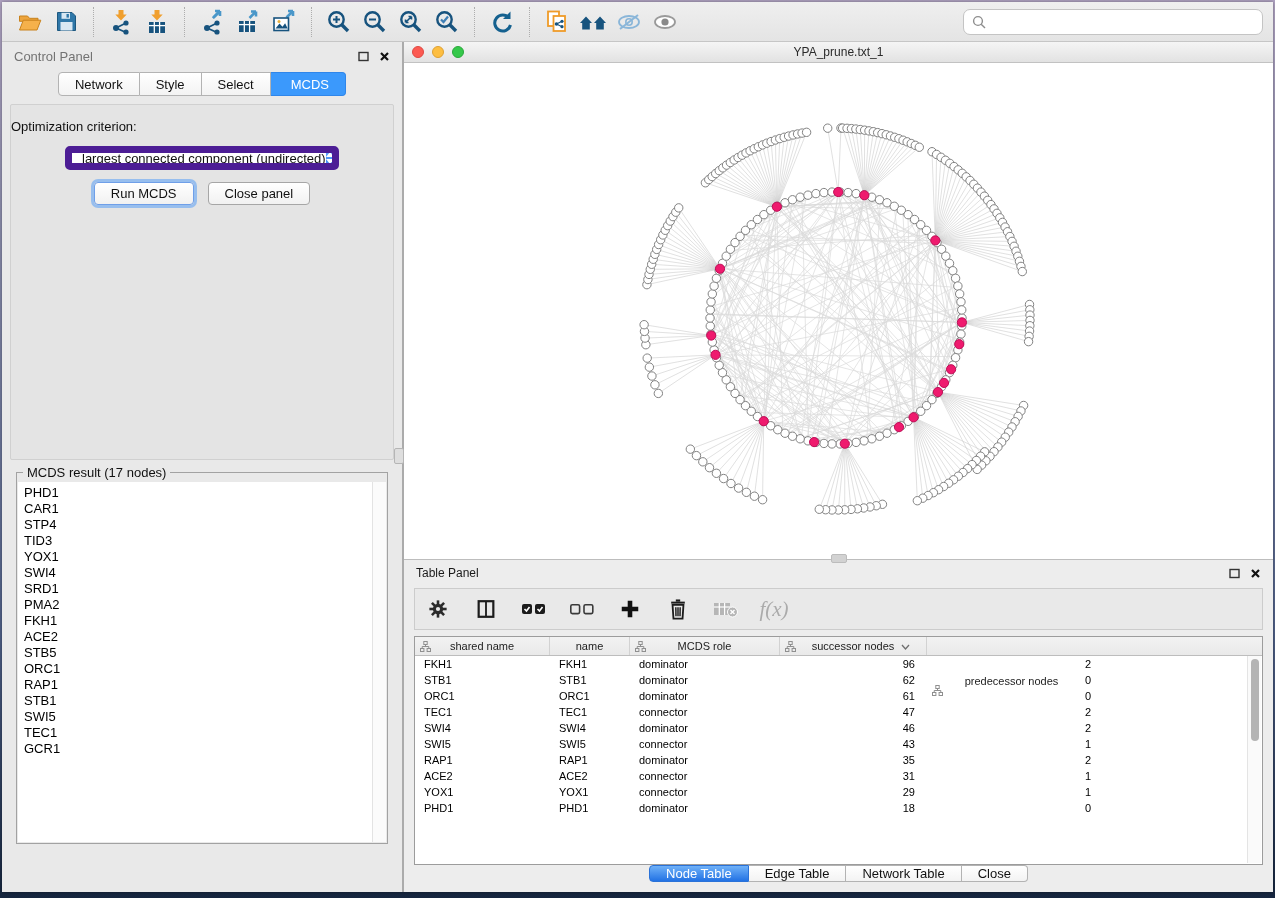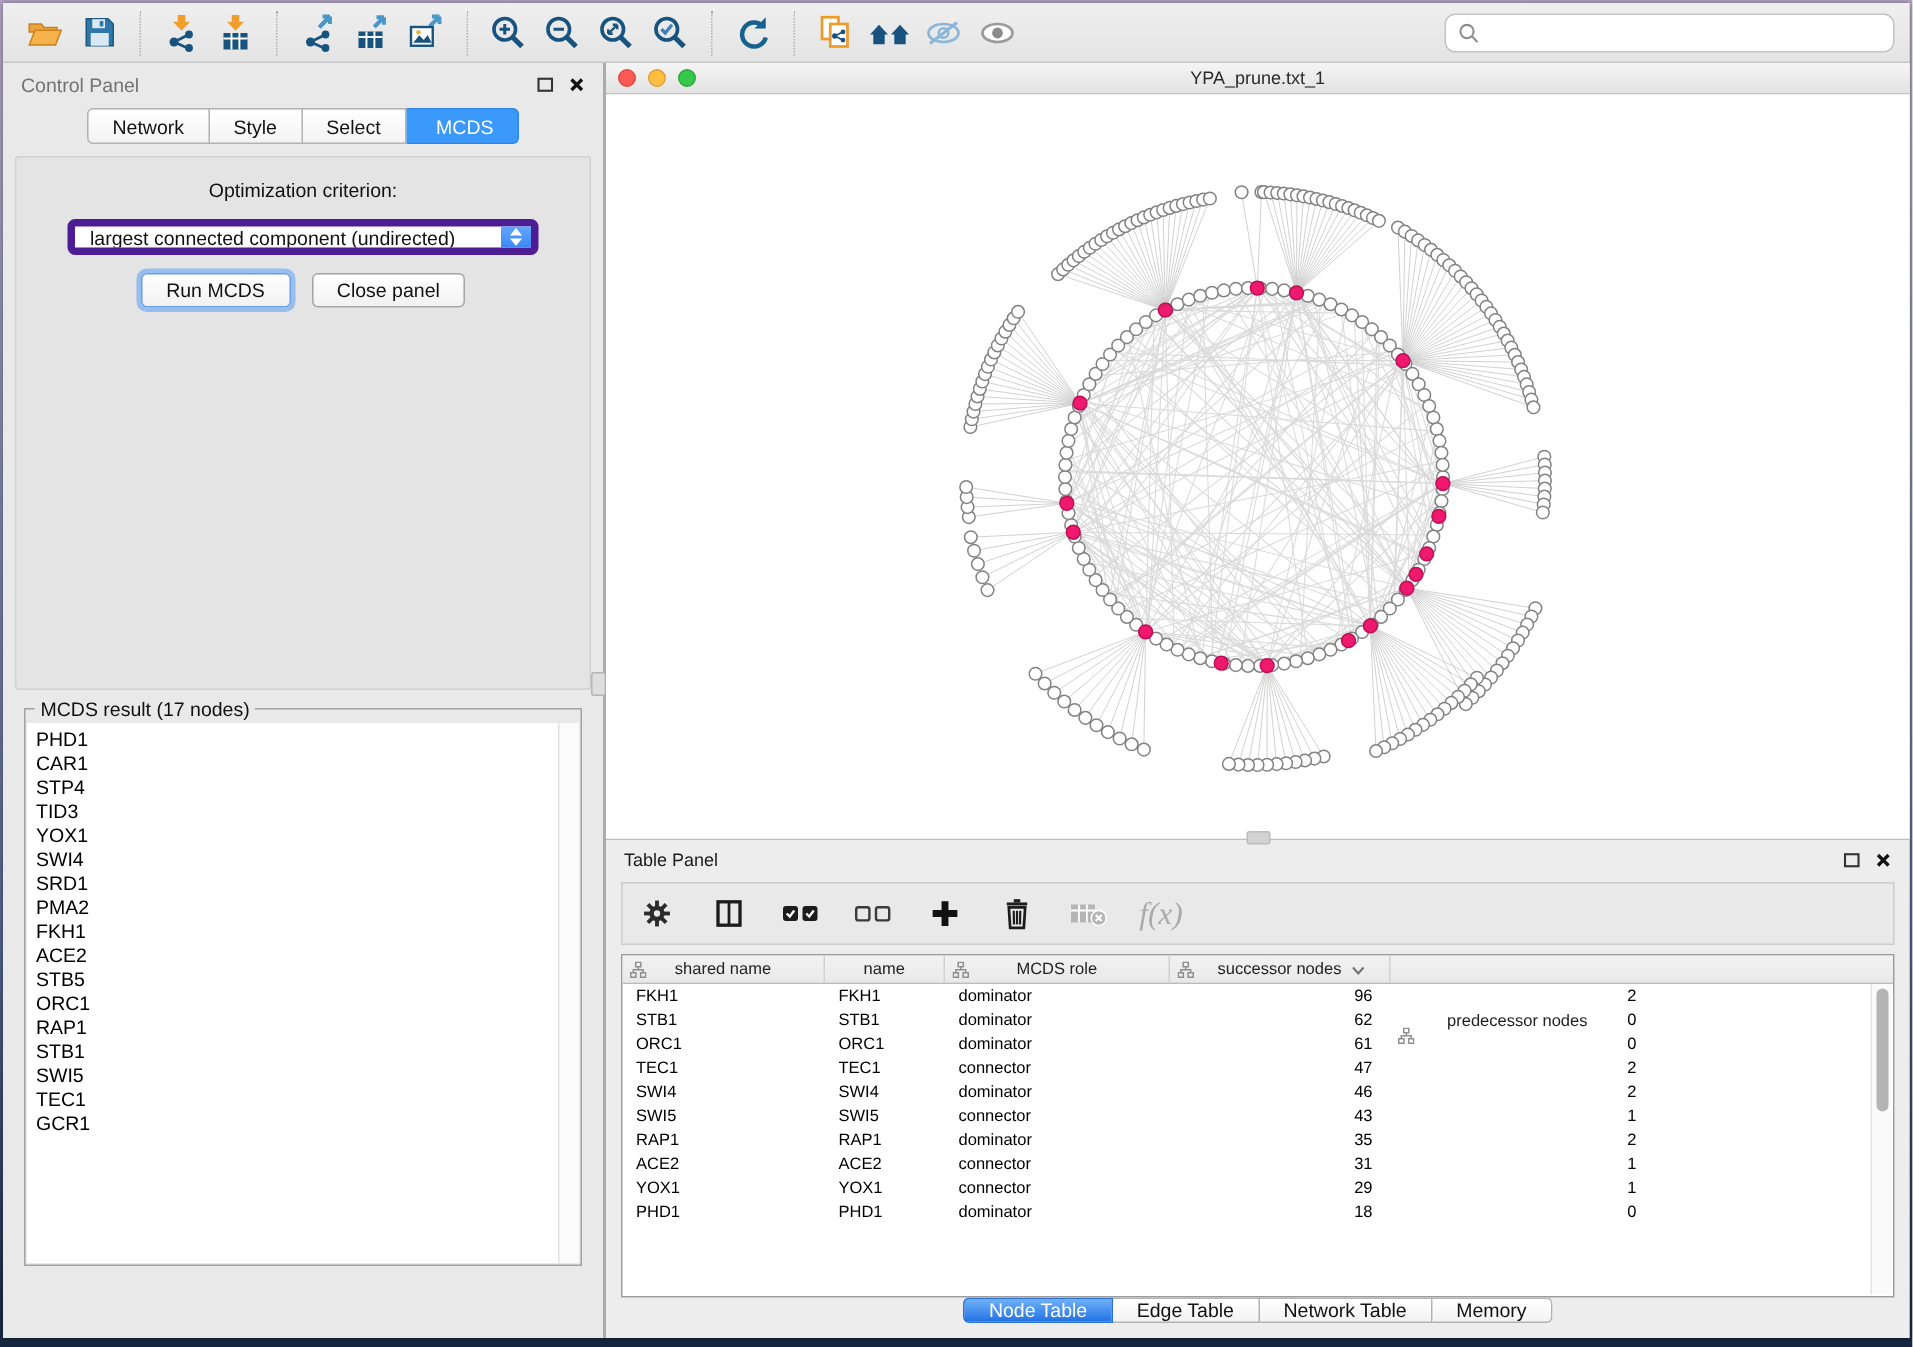--- a/index.html
+++ b/index.html
@@ -31,22 +31,22 @@
   .cp-title { font-size:13px; color:#737373; }
   .win-btns { margin-left:auto; display:flex; gap:10px; align-items:center; }
   .cp-tabs { display:flex; justify-content:center; margin-top:2px; height:24px; }
   .seg-tab { min-width:60px; padding:0 16px; font-size:13px; background:linear-gradient(#ffffff,#f3f3f3);
     border:1px solid #b3b3b3; border-left-width:0; color:#111; display:flex; align-items:center; justify-content:center; }
   .seg-tab:first-child { border-left-width:1px; border-radius:4px 0 0 4px; }
   .seg-tab:last-child  { border-radius:0 4px 4px 0; }
   .seg-tab.active { background:#3b99fc; color:#fff; border-color:#2f86ea;padding-left:20px; }
   .cp-body { margin:8px 8px 0 8px; height:356px; background:#e4e4e4; border:1px solid #d0d0d0;
     border-radius:2px; padding-top:14px; }
-  .opt-label { text-align:center; font-size:13px; color:#111; margin-bottom:8px; }
-  .mac-select { width:314px; height:24px; margin:12px auto; background:#fff; border:5px solid #4c1d95;
+  .opt-label { font-size:13px; color:#111; margin-bottom:8px; }
+  .mac-select { width:274px; height:24px; margin:12px auto; background:#fff; border:7px solid #4c1d95;
     border-radius:5px; display:flex; align-items:center; overflow:hidden; }
   .mac-select .sel-text { flex:1; font-size:13px; padding-left:10px; color:#111; white-space:nowrap; }
   .stepper { width:20px; height:24px; background:linear-gradient(#70b2fc,#2e7cf4); display:flex;
     flex-direction:column; align-items:center; justify-content:center; gap:2px; }
   .tri-up { width:0; height:0; border-left:4px solid transparent; border-right:4px solid transparent; border-bottom:5px solid #fff; }
   .tri-dn { width:0; height:0; border-left:4px solid transparent; border-right:4px solid transparent; border-top:5px solid #fff; }
   .btn-row { display:flex; justify-content:center; gap:14px; margin-top:12px; }
   .mac-btn { height:23px; padding:0 16px; font-size:13px; color:#111; background:linear-gradient(#ffffff,#f1f1f1);
     border:1px solid #a6a6a6; border-radius:4px; font-family:"Liberation Sans",sans-serif; }
   .mac-btn.focused { box-shadow:0 0 0 3px rgba(100,165,245,.6); border-color:#6f9fe8; }
@@ -1237,21 +1237,21 @@
               </div>
           <div class="tbl-vscroll">
             <div class="tbl-thumb"></div>
           </div>
         </div>
 
         <div class="tp-tabs" id="tp-tabs">
               <div class="seg-tab active-grad">Node Table</div>
               <div class="seg-tab">Edge Table</div>
               <div class="seg-tab">Network Table</div>
-              <div class="seg-tab">Memory</div>
+              <div class="seg-tab">Close</div>
             </div>
       </div>
     </div>
   </div>
 
 
 </div>
 </div>
 
 </body></html>

